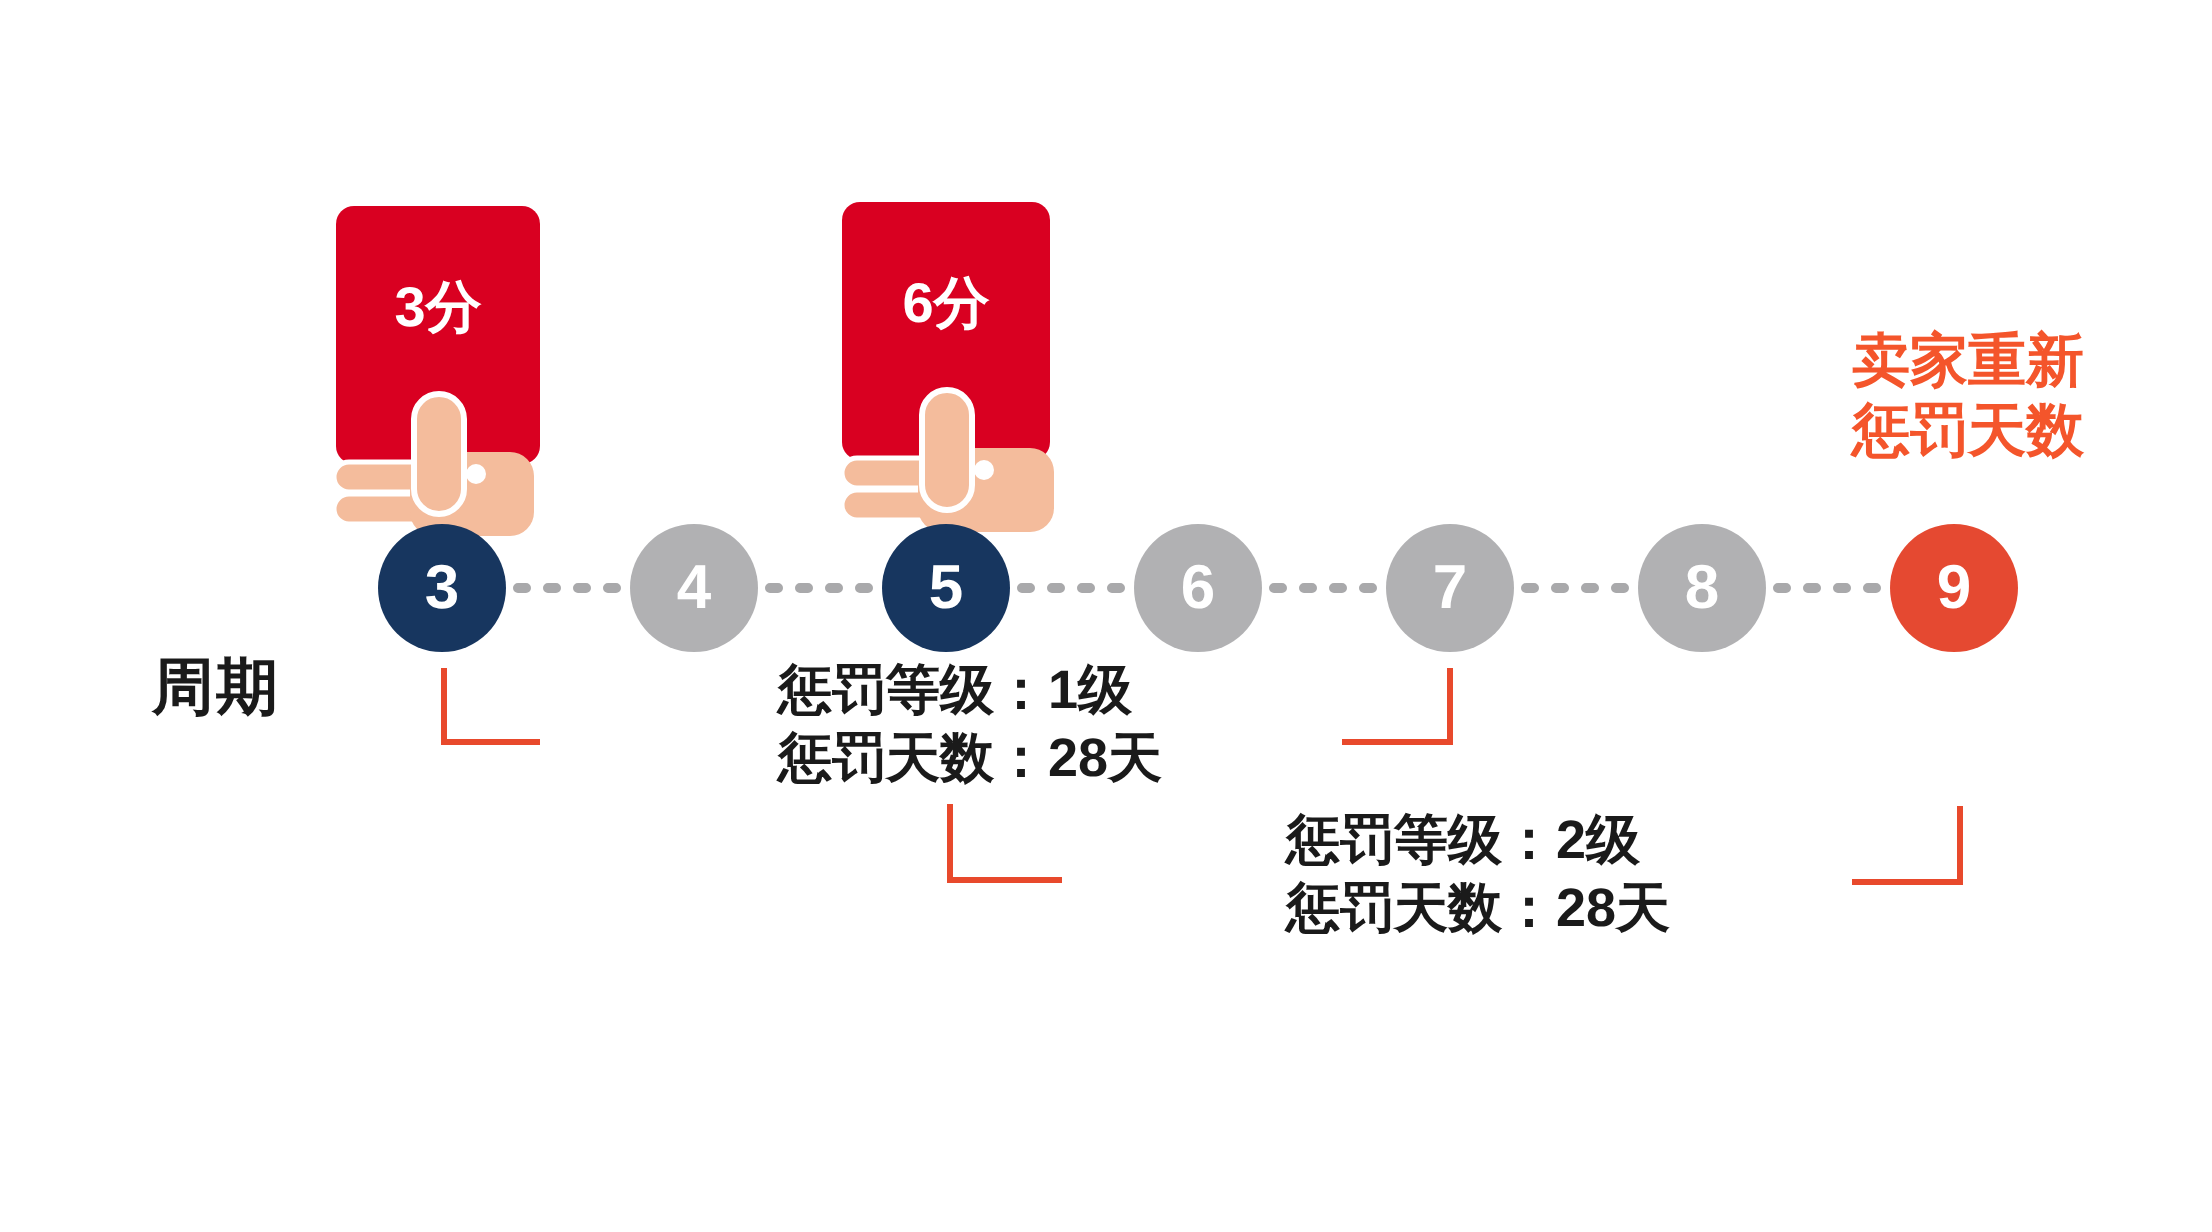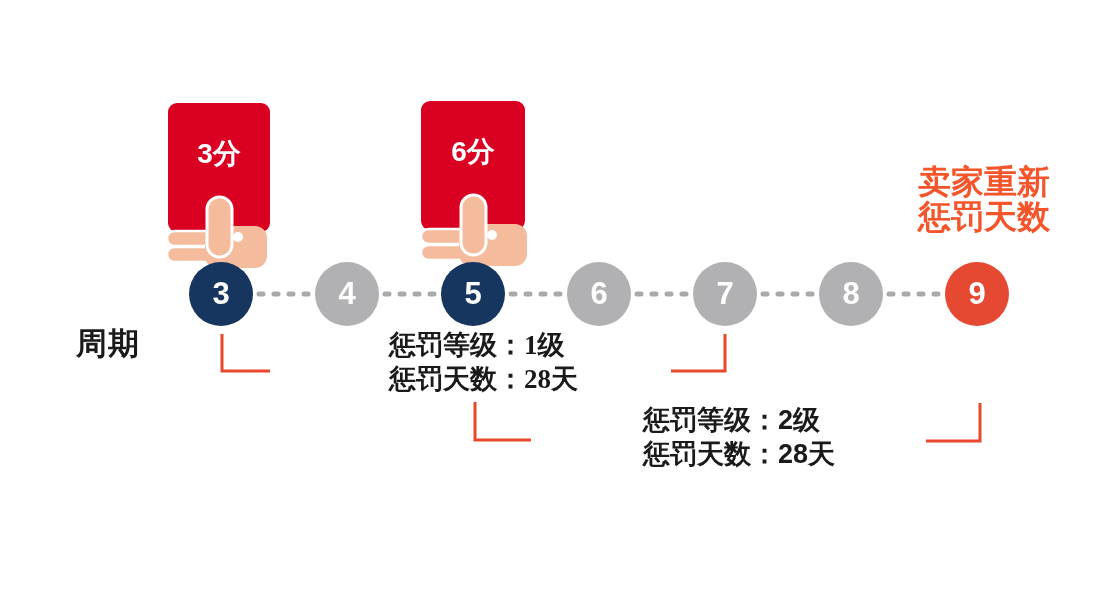--- a/index.html
+++ b/index.html
@@ -31,25 +31,25 @@
     display:flex;align-items:center;justify-content:center;z-index:3;
     color:#ffffff;font-size:31px;font-weight:700;}
   .node.navy{background:var(--navy);}
   .node.gray{background:var(--gray);}
   .node.orange{background:var(--orange-circle);}
   .n0{left:189px;} .n1{left:315px;} .n2{left:441px;} .n3{left:567px;}
   .n4{left:693px;} .n5{left:819px;} .n6{left:945px;}
 
   .penalty-text{position:absolute;z-index:4;color:var(--text-black);
     font-size:27px;font-weight:700;line-height:34px;white-space:nowrap;}
-  .penalty-1{left:389px;top:328px;font-family:Liberation Serif, serif;}
+  .penalty-1{left:389px;top:328px;}
   .penalty-2{left:643px;top:403px;}
 
   .recovery-label{position:absolute;left:904px;top:164px;width:160px;z-index:4;
-    text-align:center;color:var(--accent-orange);font-size:33px;font-weight:700;
+    text-align:center;color:var(--accent-orange);font-size:29px;font-weight:700;
     line-height:35px;white-space:nowrap;}
 </style>
 </head>
 <body>
 
 <div class="stage">
 
   <div class="axis-label">周期</div>
 
   <svg class="card-group card-a" viewBox="0 0 130 184">

